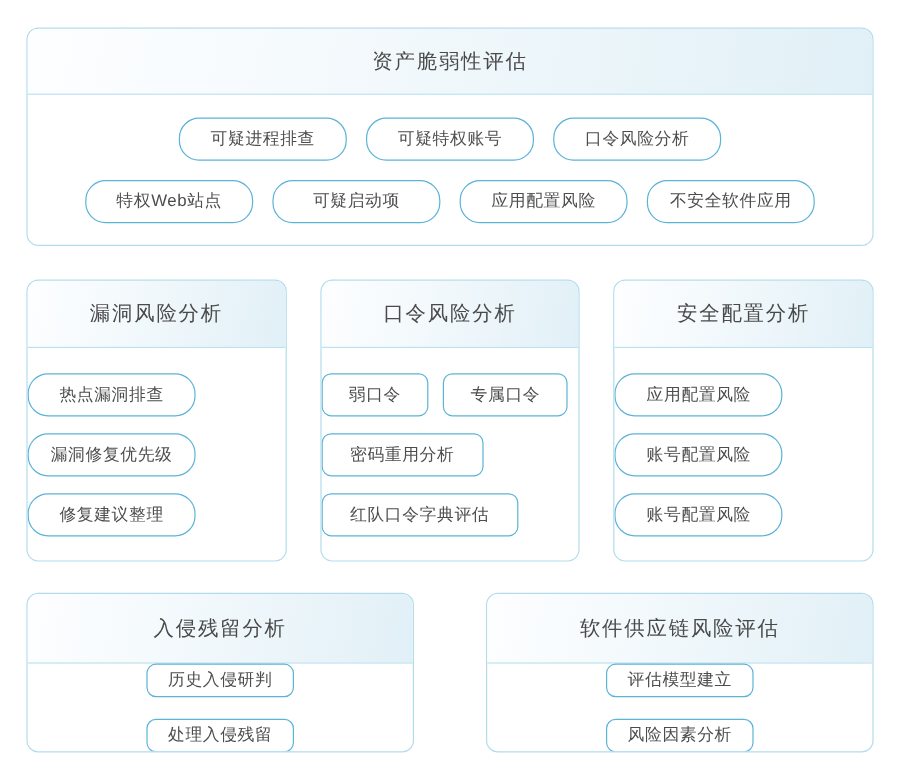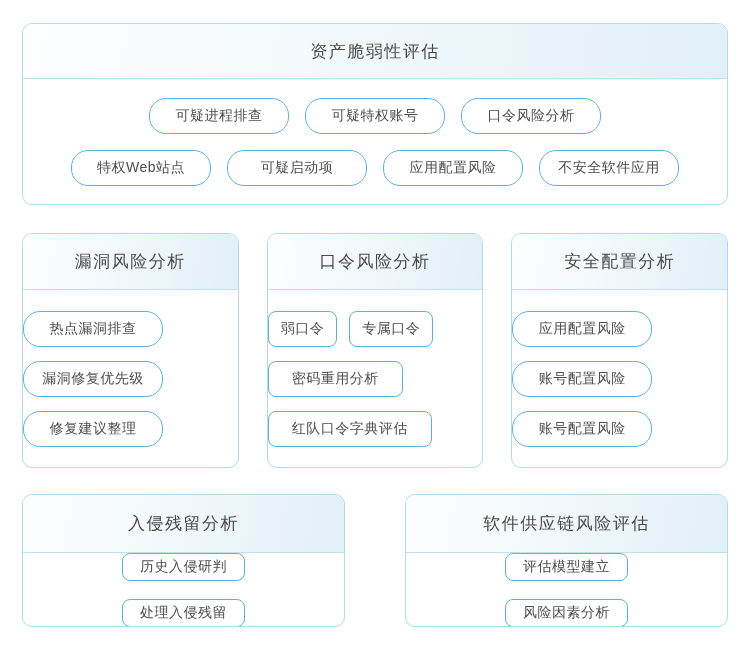--- a/index.html
+++ b/index.html
@@ -37,21 +37,21 @@
   .hdr-top { height: 55px; }
   .body-top { height: 126px; display: flex; flex-direction: column; justify-content: center; gap: 16px; }
   .pill-row { display: flex; justify-content: center; gap: 16px; }
   .pill-w { min-width: 140px; padding: 0 10px; border-radius: 17px; }
   
   .row-mid { display: flex; gap: 28px; margin-top: 28px; }
   .card-mid { flex: 1 1 0; height: 235px; }
   .hdr-mid { height: 56px; }
   .body-mid { height: 178px; display: flex; flex-direction: column; align-items: flex-start; justify-content: center; gap: 14px; }
   .pill-pair-row { display: flex; gap: 12px; }
-  .pill-sm { padding: 0 12px; }
+  .pill-sm { padding: 0 22px; }
   .pill-md { padding: 0 23px; }
   
   .row-bottom { display: flex; gap: 60px; margin-top: 26px; }
   .card-bottom { width: 323px; height: 133px; }
   .hdr-btm { height: 58px; }
   .body-btm { height: 74px; display: flex; align-items: center; justify-content: center; gap: 18px; flex-direction: column; }
   .pill-btm { padding: 0 17px; min-width: 118px; }
 </style>
 </head>
 <body>

